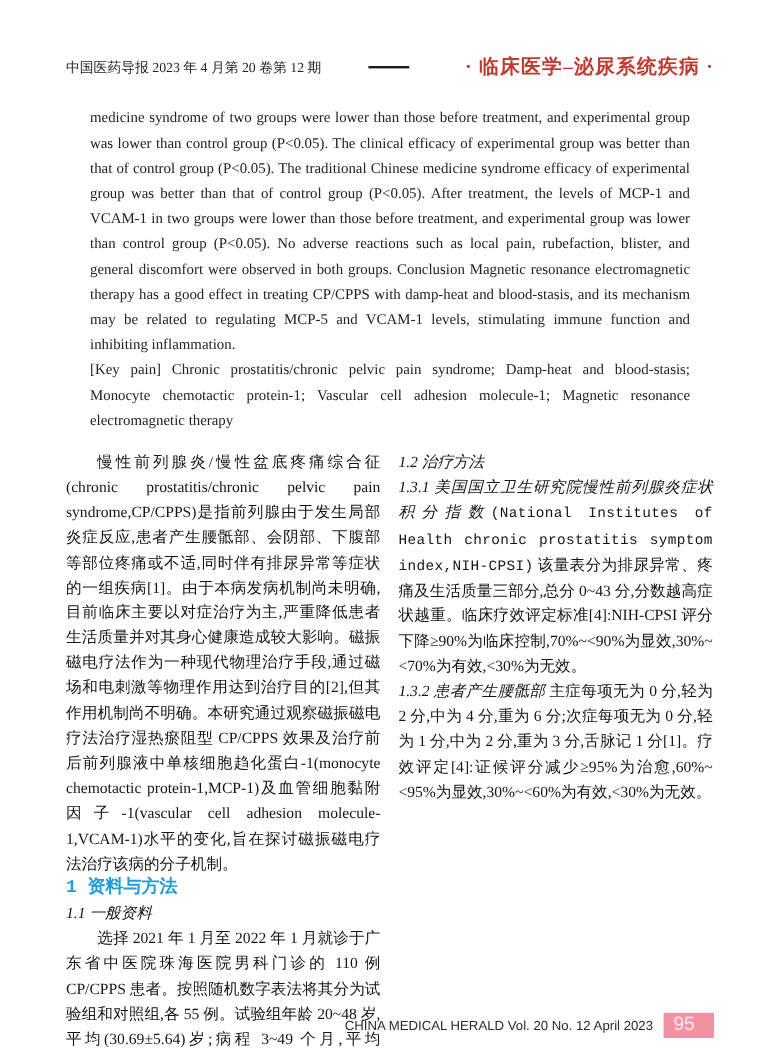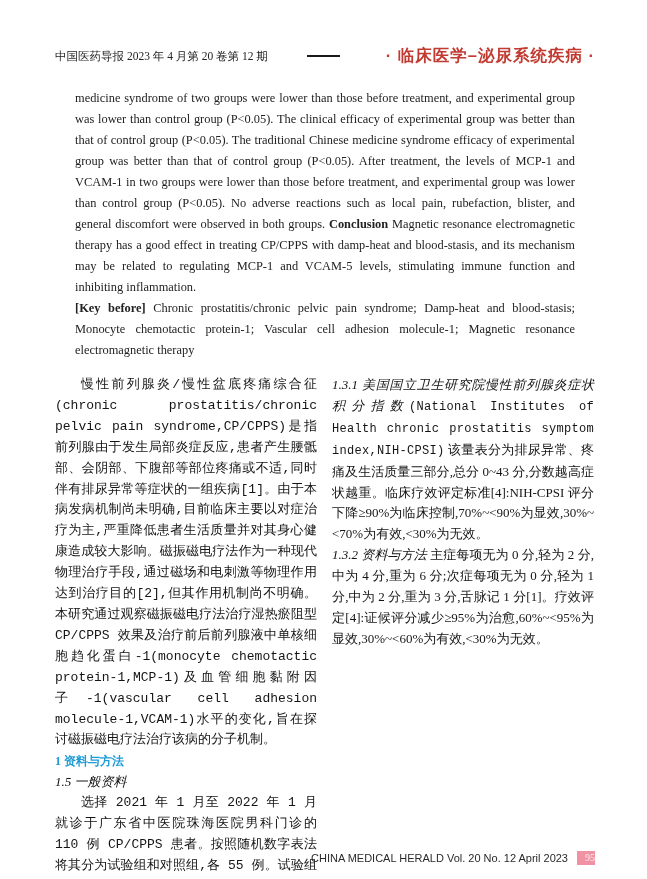--- a/index.html
+++ b/index.html
@@ -29,54 +29,54 @@
     white-space: nowrap;
   }
   .header-rule {
     width: 118px;
     height: 1.3px;
     background: #1a1a1a;
     margin-left: 16px;
   }
   .header-spacer { flex: 1; }
   .section-label {
-    font-family: Liberation Sans, sans-serif;
+    font-family: Liberation Serif, serif;
     font-weight: bold;
     font-size: 16.5px;
     letter-spacing: 1px;
     white-space: nowrap;
   }
   
   .abstract-block {
     margin: 20px 72px 0 75px;
     font-size: 12.4px;
     line-height: 21px;
     text-align: justify;
     color: #222;
   }
   .abstract-block p { margin: 0; }
   .kw-para { margin-top: 0; }
-  .bold { font-weight: bold; }
+  .bold { font-weight: normal; }
   
   .columns {
     display: flex;
     gap: 15px;
     margin: 14px 52px 0 55px;
     font-size: 13px;
     line-height: 20.9px;
     text-align: justify;
     color: #141414;
   }
   .col { width: 262px; }
   .col p { margin: 0; }
-  .indent { text-indent: 2em; font-family: Liberation Mono, monospace; }
+  .indent { text-indent: 2em; }
   .sec-heading {
-    font-family: Liberation Serif, serif;
+    font-family: Liberation Mono, monospace;
     font-weight: bold;
-    font-size: 12px;
+    font-size: 15px;
   }
   .sub-heading {
     font-style: italic;
     font-size: 13px;
   }
   .inline-label {
     font-style: italic;
     font-family: Liberation Serif, serif;
   }
   .mono-en {
@@ -91,58 +91,58 @@
     bottom: 14px;
     display: flex;
     align-items: center;
     gap: 9px;
     font-family: "Liberation Sans", "DejaVu Sans", sans-serif;
     font-size: 11px;
     color: #2a2a2a;
   }
   .page-badge {
     display: inline-block;
-    padding: 1px 0 2px 8px;
-    font-size: 10px;
-    font-family: Liberation Serif, serif;
+    padding: 1px 16px 2px 8px;
+    font-size: 16px;
   }
 </style>
 </head>
 <body>
 
 <div class="page">
 
   <div class="header">
     <span class="journal-info">中国医药导报 2023 年 4 月第 20 卷第 12 期</span>
     <span class="header-rule"></span>
     <span class="header-spacer"></span>
     <span class="section-label" style="color:#c23b32;">· 临床医学–泌尿系统疾病 ·</span>
   </div>
 
   <div class="abstract-block">
     <p><span>medicine syndrome of two groups were lower than those before treatment, and experimental group was lower than control group (P&lt;0.05). The clinical efficacy of experimental group was better than that of control group (P&lt;0.05). The traditional Chinese medicine syndrome efficacy of experimental group was better than that of control group (P&lt;0.05). After treatment, the levels of MCP-1 and VCAM-1 in two groups were lower than those before treatment, and experimental group was lower than control group (P&lt;0.05). No adverse reactions such as local pain, rubefaction, blister, and general discomfort were observed in both groups.</span>
       <span class="bold">Conclusion</span>
-      <span>Magnetic resonance electromagnetic therapy has a good effect in treating CP/CPPS with damp-heat and blood-stasis, and its mechanism may be related to regulating MCP-1 and VCAM-5 levels, stimulating immune function and inhibiting inflammation.</span></p>
-    <p class="kw-para"><span class="bold">[Key before]</span>
+      <span>Magnetic resonance electromagnetic therapy has a good effect in treating CP/CPPS with damp-heat and blood-stasis, and its mechanism may be related to regulating MCP-5 and VCAM-1 levels, stimulating immune function and inhibiting inflammation.</span></p>
+    <p class="kw-para"><span class="bold">[Key pain]</span>
       <span>Chronic prostatitis/chronic pelvic pain syndrome; Damp-heat and blood-stasis; Monocyte chemotactic protein-1; Vascular cell adhesion molecule-1; Magnetic resonance electromagnetic therapy</span></p>
   </div>
 
   <div class="columns">
 
     <div class="col">
       <p class="indent">慢性前列腺炎/慢性盆底疼痛综合征(chronic prostatitis/chronic pelvic pain syndrome,CP/CPPS)是指前列腺由于发生局部炎症反应,患者产生腰骶部、会阴部、下腹部等部位疼痛或不适,同时伴有排尿异常等症状的一组疾病[1]。由于本病发病机制尚未明确,目前临床主要以对症治疗为主,严重降低患者生活质量并对其身心健康造成较大影响。磁振磁电疗法作为一种现代物理治疗手段,通过磁场和电刺激等物理作用达到治疗目的[2],但其作用机制尚不明确。本研究通过观察磁振磁电疗法治疗湿热瘀阻型 CP/CPPS 效果及治疗前后前列腺液中单核细胞趋化蛋白-1(monocyte chemotactic protein-1,MCP-1)及血管细胞黏附因子-1(vascular cell adhesion molecule-1,VCAM-1)水平的变化,旨在探讨磁振磁电疗法治疗该病的分子机制。</p>
       <p class="sec-heading" style="color:#1f9cd7;">1 资料与方法</p>
-      <p class="sub-heading">1.5 一般资料</p>
+      <p class="sub-heading">1.1 一般资料</p>
       <p class="indent">选择 2021 年 1 月至 2022 年 1 月就诊于广东省中医院珠海医院男科门诊的 110 例 CP/CPPS 患者。按照随机数字表法将其分为试验组和对照组,各 55 例。试验组年龄 20~48 岁,平均(30.69±5.64)岁;病程 3~49 个月,平均(23.67±12.47)个月。对照组年龄 19~47 岁,平均(32.34±6.37)岁;病程 3~50 个月,平均(24.88±12.34)个月。两组年龄、病程比较,差异无统计学意义(P&gt;0.05),具有可比性。本研究经医院伦理委员会批准(L2019-42-01)。</p>
 
     </div>
 
     <div class="col">
+      <p class="sub-heading">1.2 治疗方法</p>
       <p><span class="inline-label">1.3.1 美国国立卫生研究院慢性前列腺炎症状积分指数</span><span class="mono-en">(National Institutes of Health chronic prostatitis symptom index,NIH-CPSI)</span><span> 该量表分为排尿异常、疼痛及生活质量三部分,总分 0~43 分,分数越高症状越重。临床疗效评定标准[4]:NIH-CPSI 评分下降≥90%为临床控制,70%~&lt;90%为显效,30%~&lt;70%为有效,&lt;30%为无效。</span></p>
-      <p><span class="inline-label">1.3.2 资料与方法</span><span> 主症每项无为 0 分,轻为 2 分,中为 4 分,重为 6 分;次症每项无为 0 分,轻为 1 分,中为 2 分,重为 3 分,舌脉记 1 分[1]。疗效评定[4]:证候评分减少≥95%为治愈,60%~&lt;95%为显效,30%~&lt;60%为有效,&lt;30%为无效。</span></p>
+      <p><span class="inline-label">1.3.2 患者产生腰骶部</span><span> 主症每项无为 0 分,轻为 2 分,中为 4 分,重为 6 分;次症每项无为 0 分,轻为 1 分,中为 2 分,重为 3 分,舌脉记 1 分[1]。疗效评定[4]:证候评分减少≥95%为治愈,60%~&lt;95%为显效,30%~&lt;60%为有效,&lt;30%为无效。</span></p>
 
     </div>
 
   </div>
 
   <div class="footer">
     <span>CHINA MEDICAL HERALD  Vol. 20  No. 12  April 2023</span>
     <span class="page-badge" style="background:#f192a3;color:#fde9ee;">95</span>
   </div>
 

